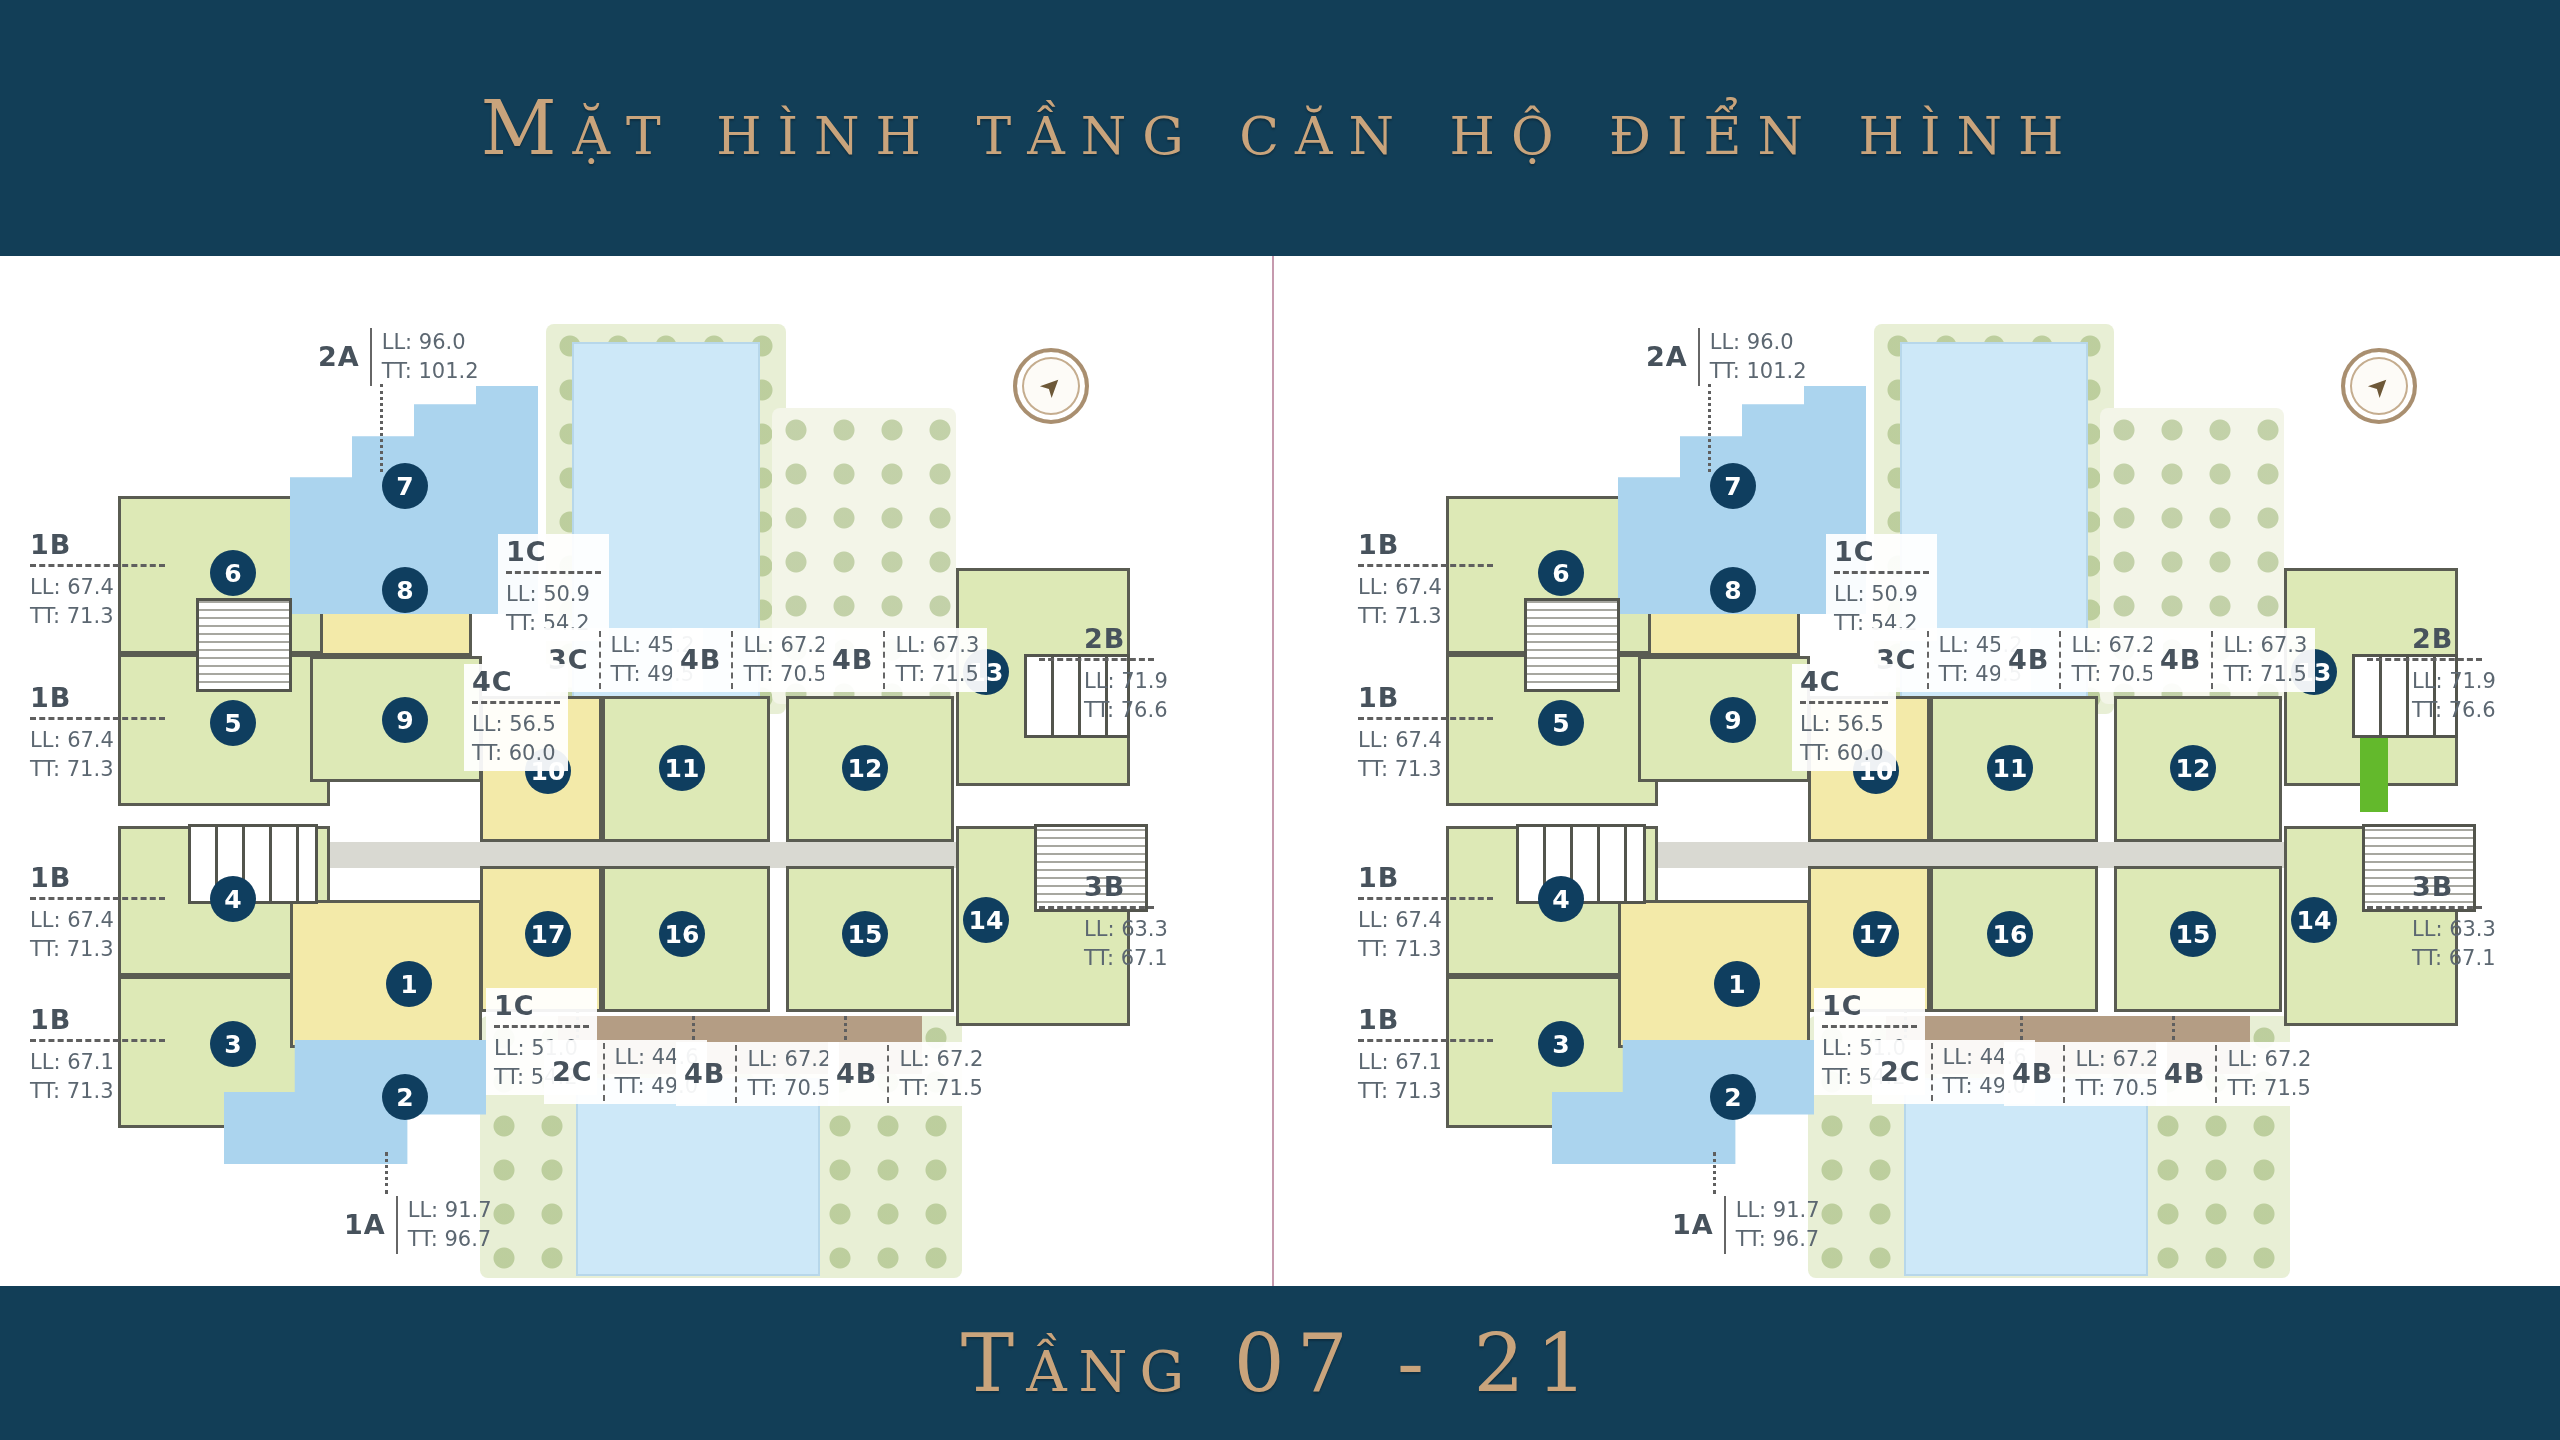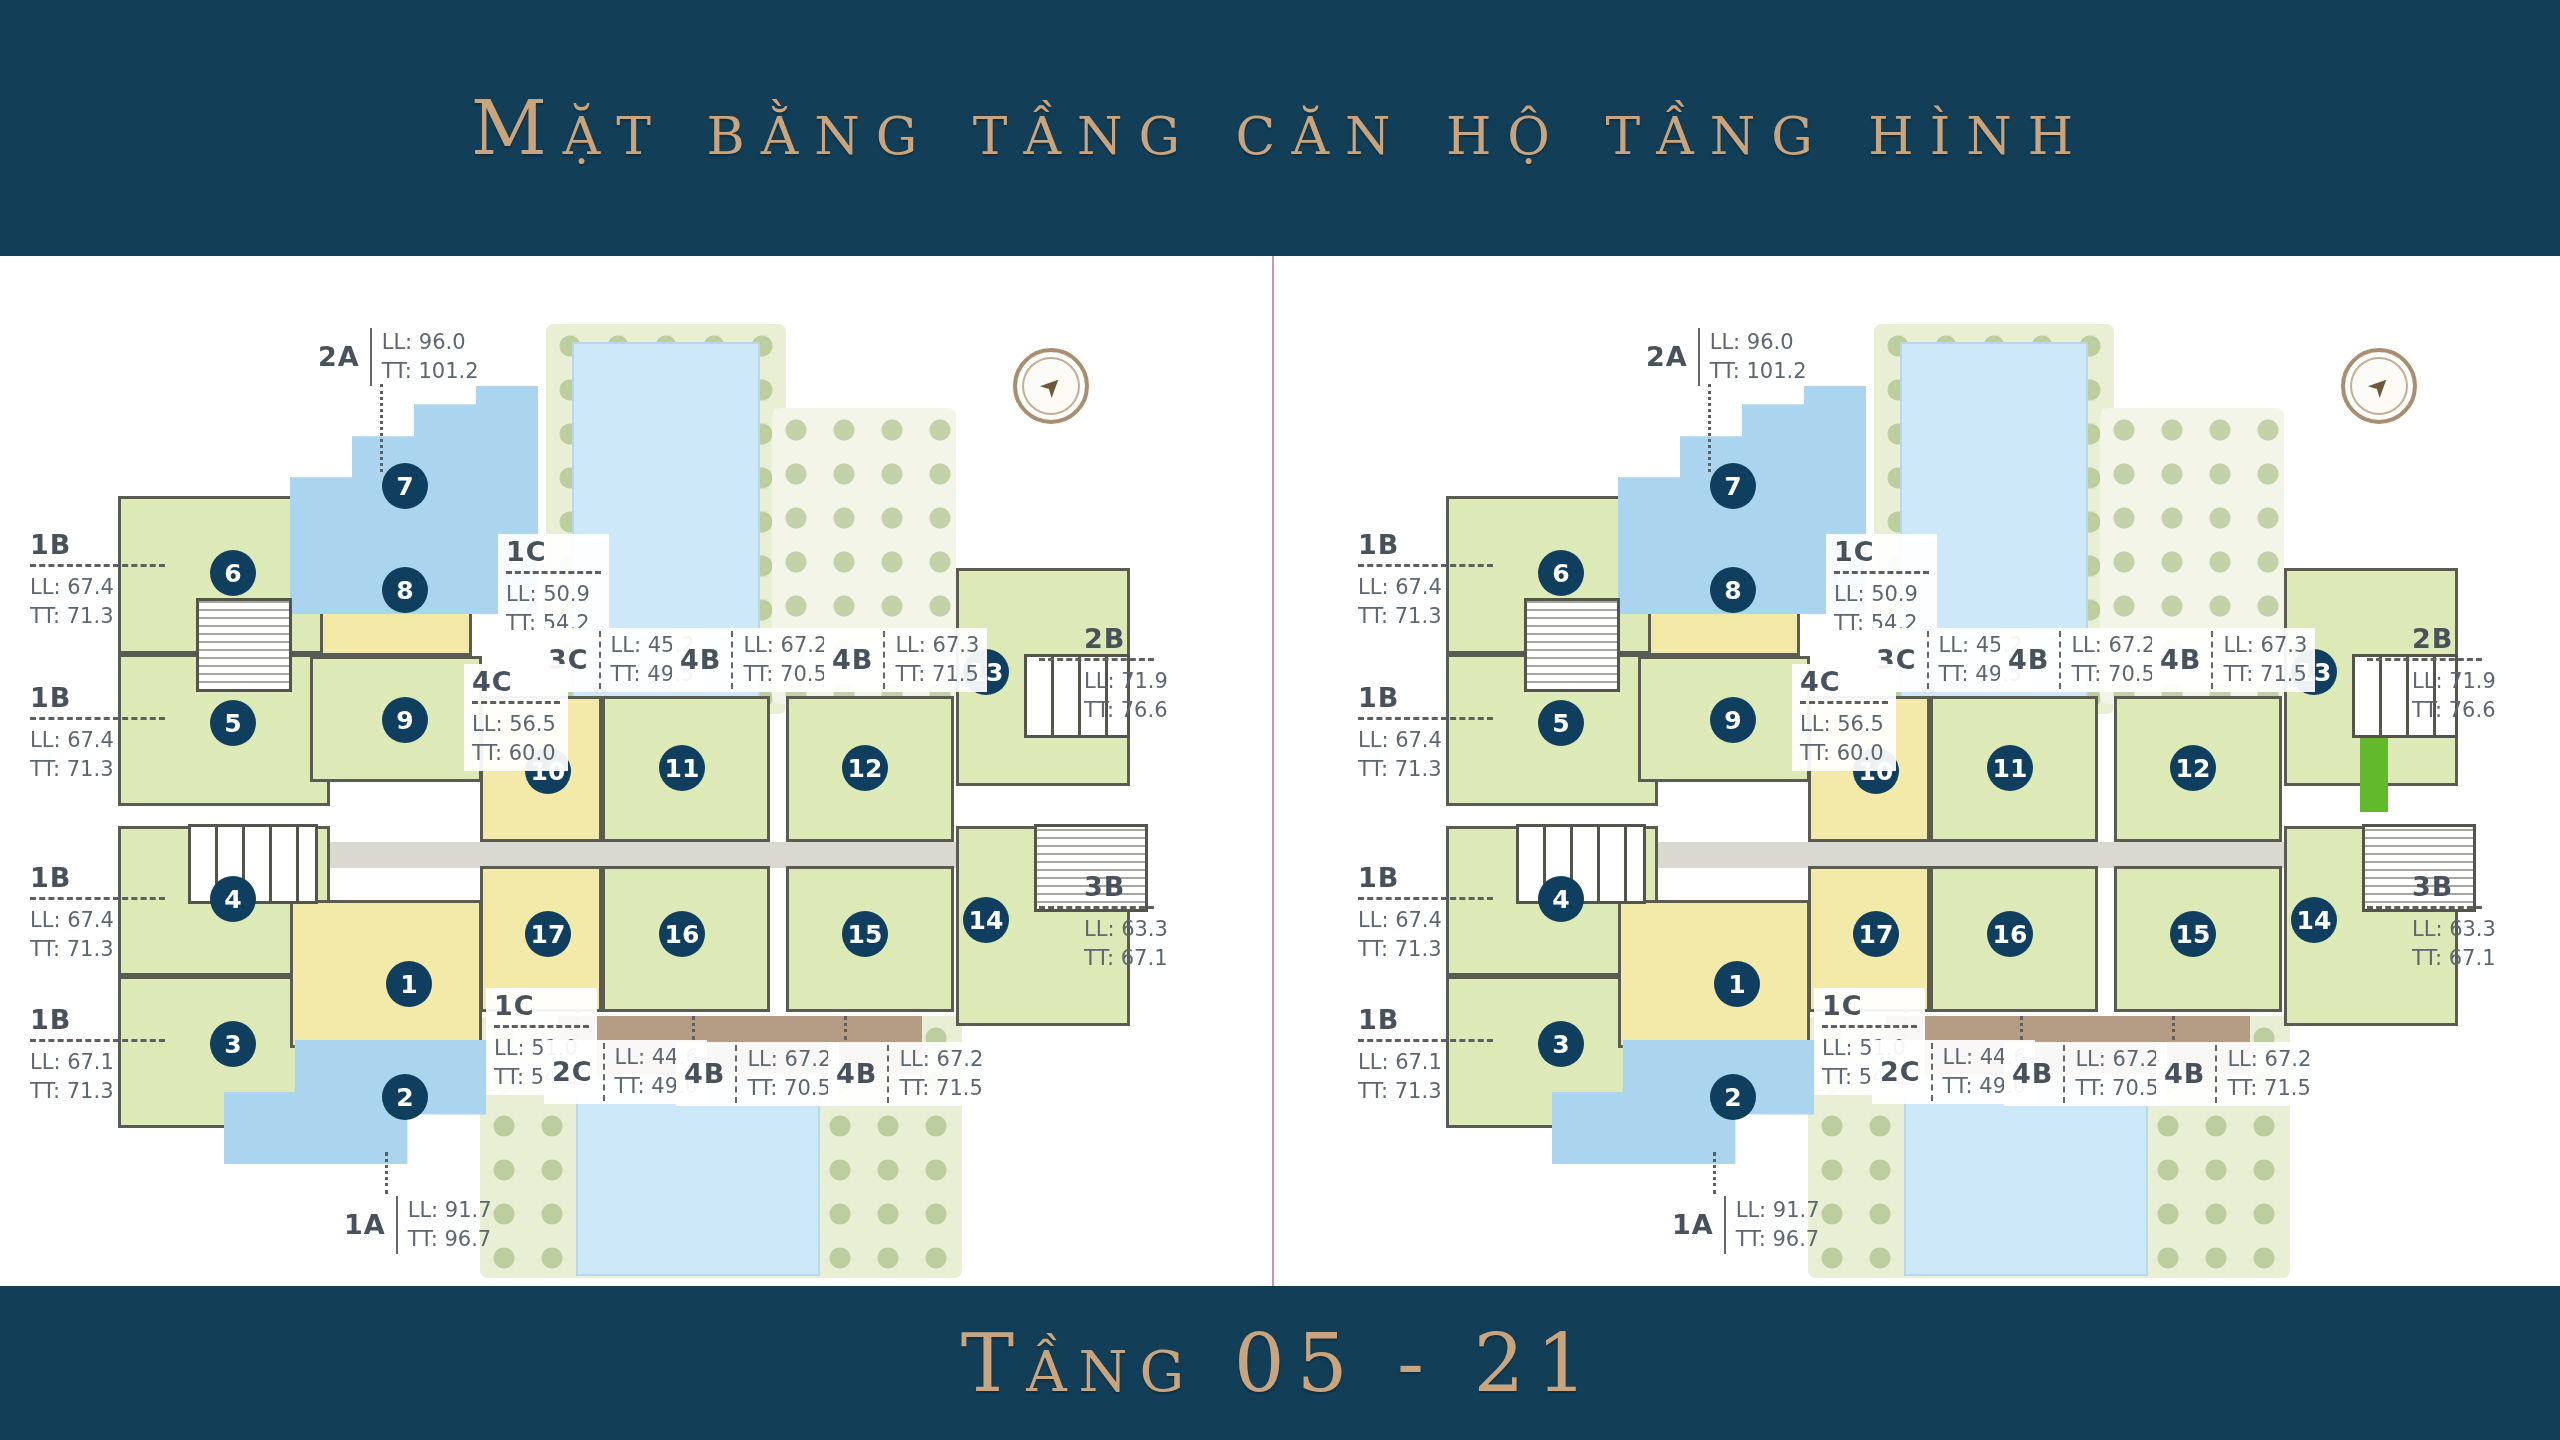--- a/index.html
+++ b/index.html
@@ -55,21 +55,21 @@
     border-radius:50%;border:4px solid #a98f70;background:#fdfbf7;
     box-shadow:inset 0 0 0 5px #ffffff, inset 0 0 0 7px #c5ad8f;
     display:flex;align-items:center;justify-content:center;z-index:35;
   }
   .compass .needle{color:#6d5838;font-size:26px;transform:rotate(-45deg);line-height:1;}
 </style>
 </head>
 <body>
 
 <div class="band header">
-  <div class="band-title">Mặt bằng tầng căn hộ tầng hình</div>
+  <div class="band-title">Mặt hình tầng căn hộ điển hình</div>
 </div>
 
 <div class="plan" id="plan-left" style="left:28px;">
     <div class="abs landscape" style="left: 518px; top: 56px; width: 240px; height: 390px;"></div>
     <div class="abs pool" style="left: 544px; top: 74px; width: 188px; height: 356px;"></div>
     <div class="abs landscape light" style="left: 744px; top: 140px; width: 184px; height: 296px;"></div>
     <div class="abs landscape" style="left: 452px; top: 748px; width: 482px; height: 262px;"></div>
     <div class="abs deck" style="left: 530px; top: 748px; width: 364px; height: 58px;"></div>
     <div class="abs pool" style="left: 548px; top: 810px; width: 244px; height: 198px;"></div>
     <div class="abs corridor" style="left: 158px; top: 574px; width: 950px; height: 26px;"></div>
@@ -444,14 +444,14 @@
         <div>LL: 91.7</div>
         <div>TT: 96.7</div>
       </div>
     </div>
     <div class="abs compass" style="left: 985px; top: 80px; width: 76px; height: 76px;">
       <span class="needle">➤</span>
     </div>
   </div>
 
 <div class="band footer">
-  <div class="band-title">Tầng 05 - 21</div>
+  <div class="band-title">Tầng 07 - 21</div>
 </div>
 
 </body></html>

